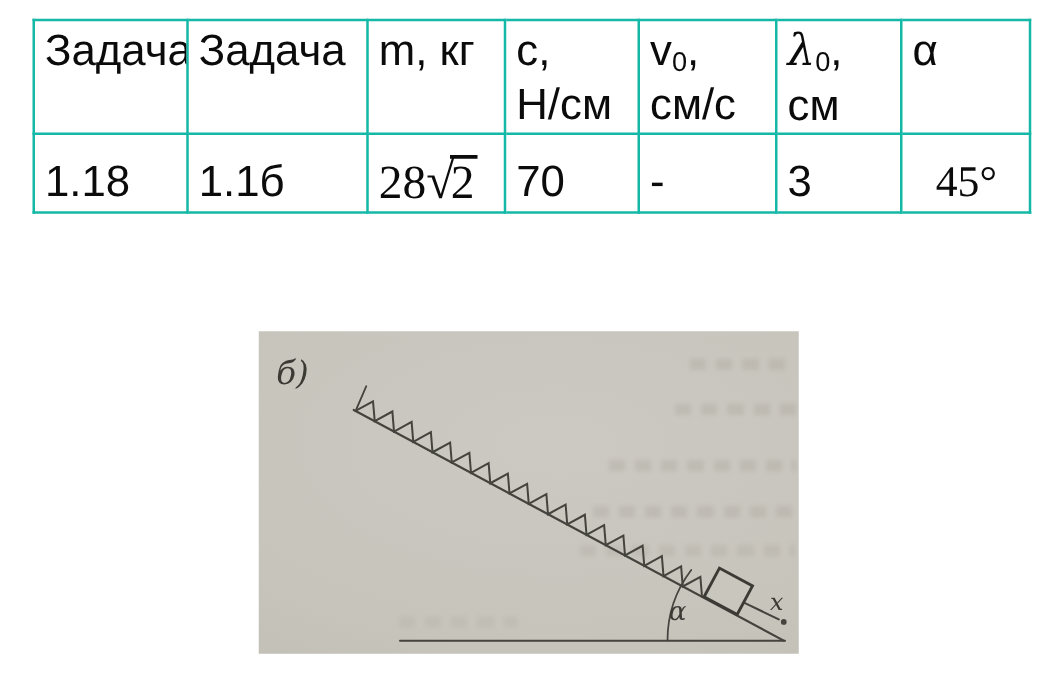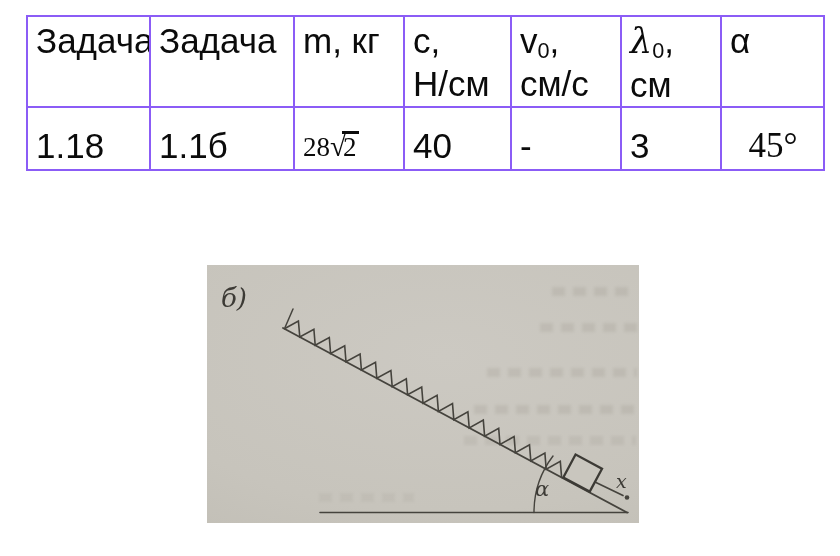--- a/index.html
+++ b/index.html
@@ -14,21 +14,21 @@
 
   
   table.params {
     position: absolute; left: 26px; top: 15px;
     border-collapse: collapse;
     table-layout: fixed;
     width: 797px;
     color: #0b0b0b;
   }
   table.params td {
-    border: 2px solid #8b5cf6;
+    border: 2px solid #14b8a6;
     padding: 2px 7px 0 8px;
     vertical-align: top;
     font-size: 35px;
     line-height: 43px;
     overflow: hidden;
     white-space: nowrap;
   }
   tr.header-row td { height: 84px; }
   tr.data-row td { height: 47px; vertical-align: middle; padding-top: 14px; }
   .cell-line { display: block; }
@@ -37,21 +37,21 @@
     position: relative; top: 0.22em;
     vertical-align: baseline;
     line-height: 0;
   }
   .math-it {
     font-family: "DejaVu Serif", "Liberation Serif", serif;
     font-style: italic;
   }
   .serif-val {
     font-family: "Liberation Serif", "DejaVu Serif", serif;
-    font-size: 27px;
+    font-size: 38px;
   }
   td.alpha-cell { text-align: center; padding-left: 0; padding-right: 10px; }
   .rad { letter-spacing: -2px; font-size: 1.08em; }
   .radicand {
     display: inline-block;
     border-top: 3px solid #0b0b0b;
     line-height: 1.02;
     padding: 0 2px 0 1px;
     margin-left: -2px;
   }
@@ -123,21 +123,21 @@
         <span class="cell-line">см</span>
       </td>
       <td><span>α</span></td>
     </tr>
     <tr class="data-row">
       <td><span>1.18</span></td>
       <td><span>1.1б</span></td>
       <td>
         <span class="serif-val"><span>28</span><span class="rad">√</span><span class="radicand">2</span></span>
       </td>
-      <td><span>40</span></td>
+      <td><span>70</span></td>
       <td><span>-</span></td>
       <td><span>3</span></td>
       <td class="alpha-cell serif-val"><span>45°</span></td>
     </tr>
     </tbody>
   </table>
 
 
   <div class="photo">
     <div class="bleed b1"></div>

